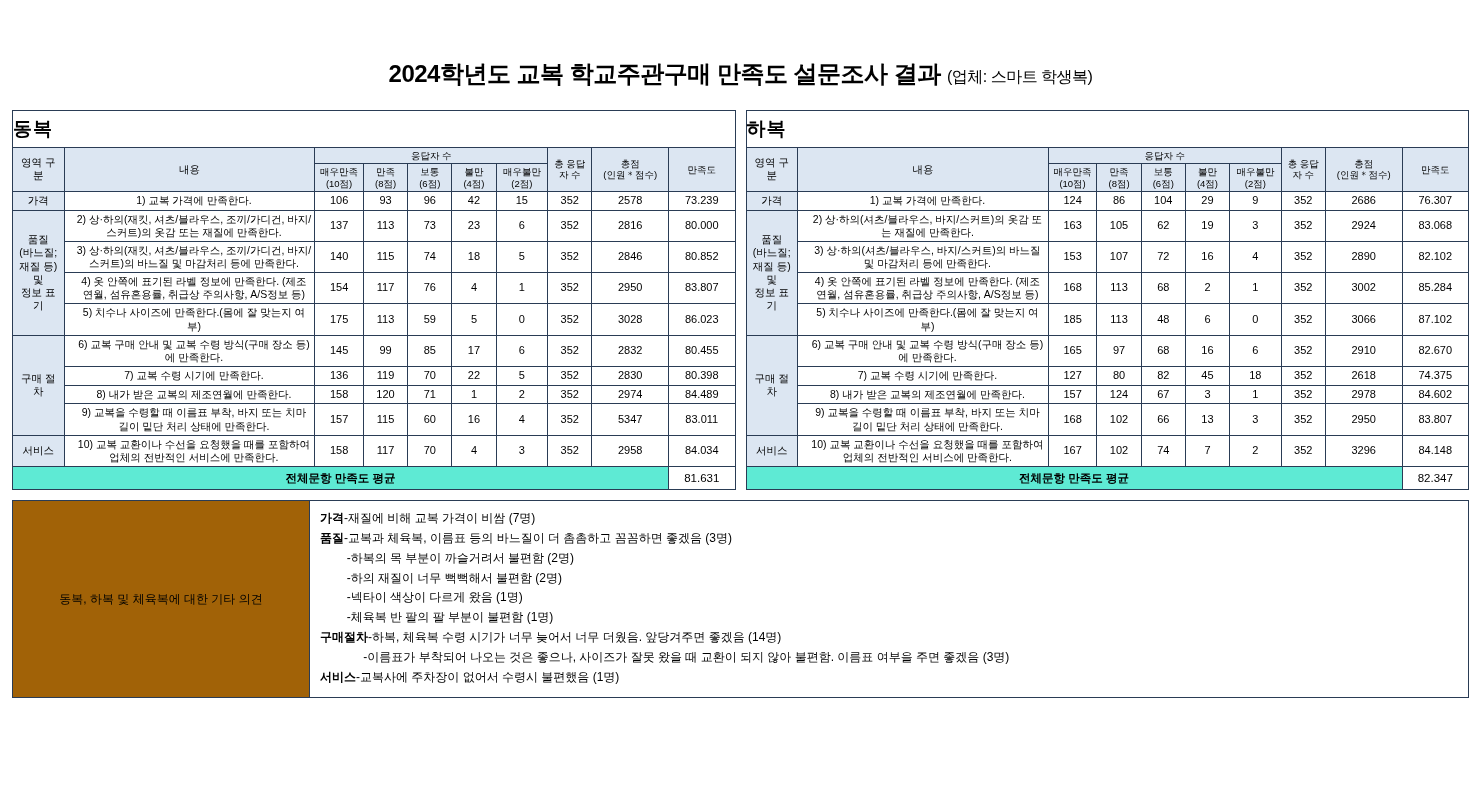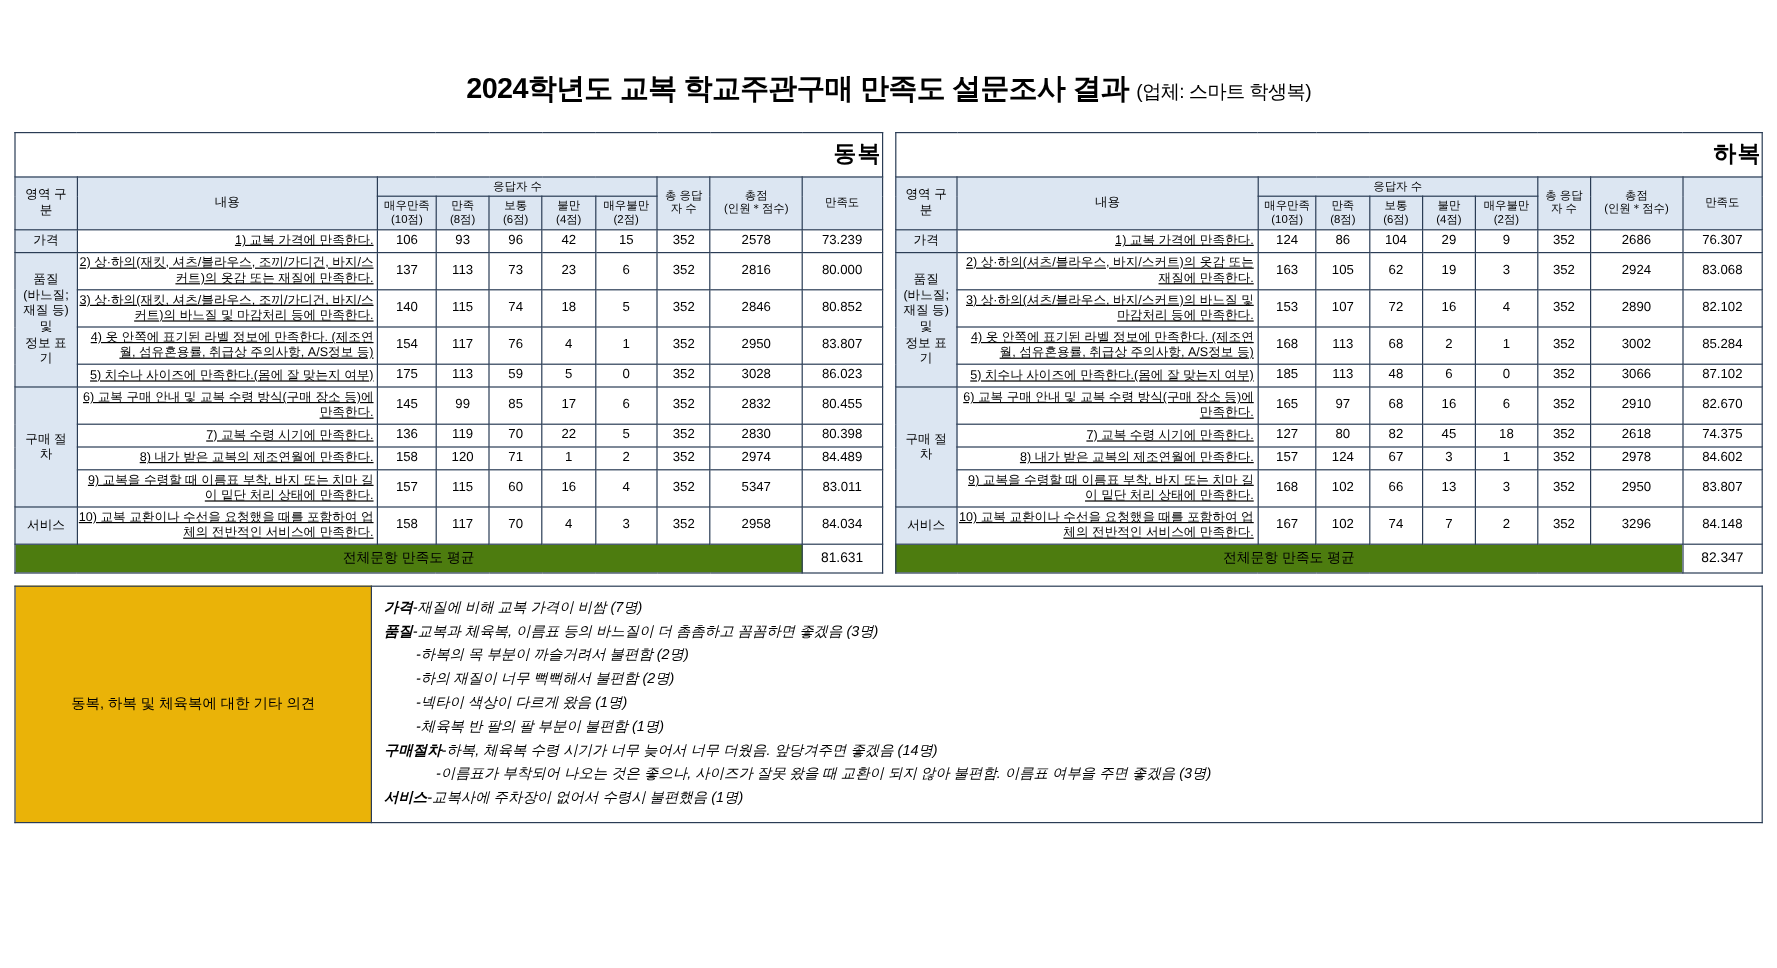--- a/index.html
+++ b/index.html
@@ -49,21 +49,21 @@
   table, td, th {
     border: 1px solid #2a3c55;
   }
   td, th {
     font-size: 10.5px;
     padding: 2px 3px;
     vertical-align: middle;
     line-height: 1.25;
   }
   .season-head {
-    text-align: right;
+    text-align: left;
     font-size: 19px;
     font-weight: bold;
     padding: 6px 0;
     background: #ffffff;
     letter-spacing: 1px;
   }
   thead th {
     background: #dce6f2;
     text-align: center;
     font-weight: normal;
@@ -72,60 +72,58 @@
   thead th.small {
     font-size: 9.5px;
     line-height: 1.2;
   }
   td.area {
     background: #dce6f2;
     text-align: center;
     font-size: 10.5px;
   }
   td.content {
-    text-align: right;
+    text-align: center;
     font-size: 10.5px;
-    padding-left: 0;
-    text-decoration: underline;
+    padding-left: 12px;
   }
   td.num {
     text-align: center;
     font-size: 11px;
   }
   tr.avg-row td {
-    background: #4d7c0f;
-    text-align: center;
-    font-weight: normal;
+    background: #5eead4;
+    text-align: center;
+    font-weight: bold;
     font-size: 11.5px;
     padding: 4px 0;
   }
   tr.avg-row td.avg-val {
     background: #ffffff;
     font-weight: normal;
   }
   .note-table {
     margin: 10px 12px 0 12px;
     width: calc(100% - 24px);
   }
   .note-label {
-    background: #eab308;
+    background: #a16207;
     text-align: center;
     font-size: 12px;
     width: 290px;
     vertical-align: middle;
   }
   .note-body {
     background: #ffffff;
     padding: 8px 10px 10px 10px;
     font-size: 12px;
     line-height: 1.65;
   }
   .note-body div {
     white-space: pre;
-    font-style: italic;
   }
   .note-body b {
     font-weight: bold;
   }
 </style>
 </head>
 <body>
 
 <div class="page">
 

